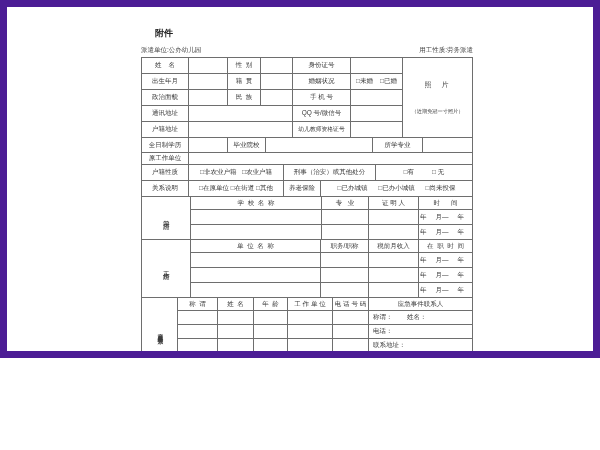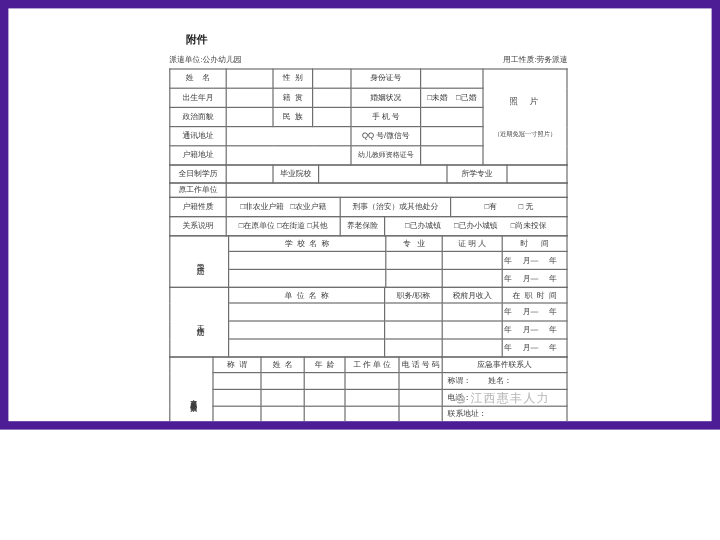--- a/index.html
+++ b/index.html
@@ -283,20 +283,13 @@
 
     <div class="notice">明示：应如实填写表上所有内容，如有隐瞒、编造、篡改等，将以不符合聘用条件/严重违反公司规定解除劳动关系。</div>
 
     <div class="sign-line">
       <span>应聘者（本人签名）：</span>
       <span class="sign-right" style="margin-right:28px">填表日期：        年    月    日</span>
     </div>
 
   </div>
 
-  <div class="watermark">
-    <svg class="wm-icon" viewBox="0 0 16 16">
-      <path d="M3 10 C2 6, 6 3, 10 4 C13 5, 14 8, 12 10" fill="none" stroke="#b5b5b5" stroke-width="1.6" stroke-linecap="round"></path>
-      <path d="M5 12 C8 13, 11 12.5, 13 11" fill="none" stroke="#b5b5b5" stroke-width="1.6" stroke-linecap="round"></path>
-    </svg>
-    <span>江西惠丰人力</span>
-  </div>
 </div>
 
 </body></html>

